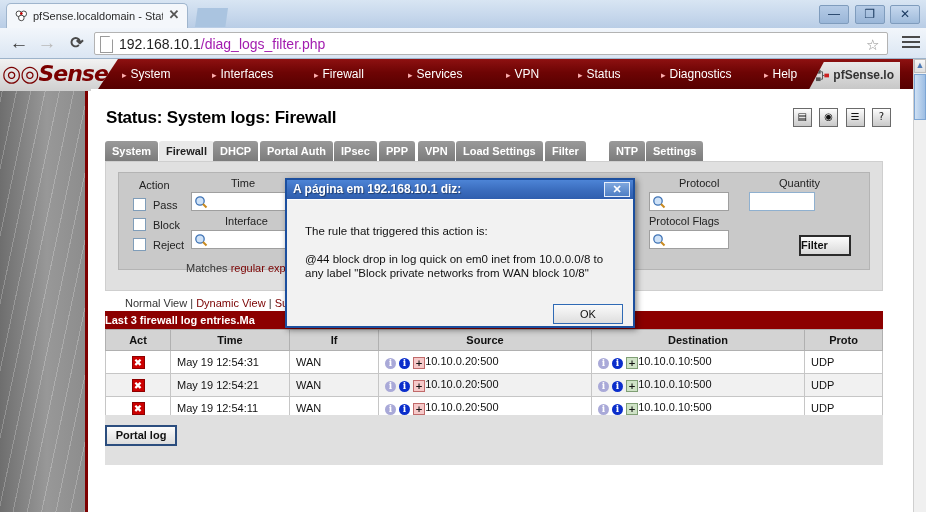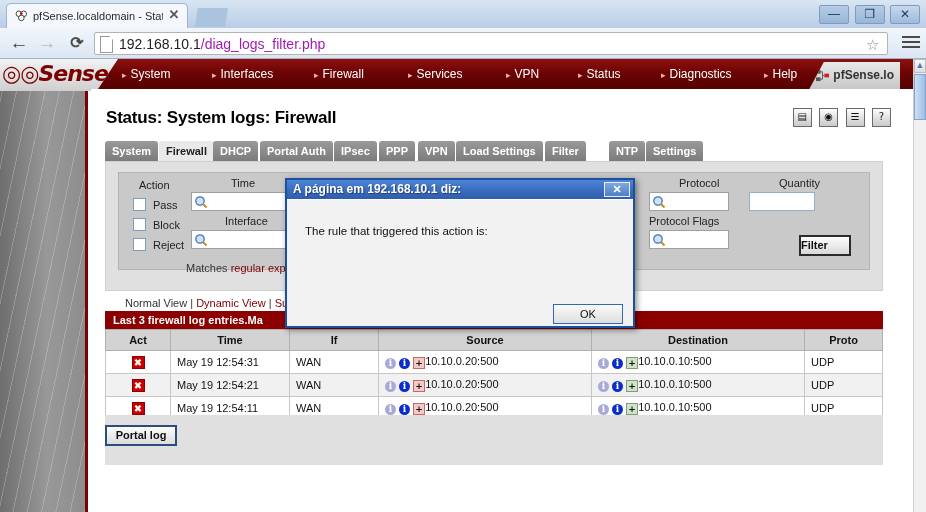--- a/index.html
+++ b/index.html
@@ -131,21 +131,21 @@
     box-sizing:border-box;font-size:11px;font-weight:bold;text-align:left;
     line-height:17px;color:#111;}
   .matches{position:absolute;left:67px;top:89px;font-size:11px;color:#333;}
   .matches b{color:#7a0000;font-weight:normal;}
 
   
   .viewlinks{position:absolute;left:14px;top:208px;font-size:11px;color:#333;margin-left:20px;}
   .viewlinks a{color:#7a0000;text-decoration:none;}
   .banner{position:absolute;left:14px;top:222px;width:778px;height:18px;
     background:#8c0000;color:#fff;font-size:11px;font-weight:bold;
-    line-height:18px;padding-left:8px;box-sizing:border-box;overflow:hidden;
+    line-height:18px;box-sizing:border-box;overflow:hidden;
     white-space:nowrap;}
 
   
   .logtable{position:absolute;left:14px;top:240px;width:778px;
     border-collapse:collapse;font-size:11px;}
   .logtable th{background:#d3d3d3;border:1px solid #b0b0b0;text-align:center;
     padding:4px 6px;font-weight:bold;color:#111;font-size:11px;}
   .logtable td{background:#fff;border:1px solid #c6c6c6;padding:3px 6px;
     color:#111;height:16px;}
   .logtable tr.alt td{background:#f1f1f1;}
@@ -409,18 +409,19 @@
 
     </div>
 
     <div class="dlg">
       <div class="dlg-tb">
         <span class="dlg-title">A página em 192.168.10.1 diz:</span>
         <span class="dlg-x">✕</span>
       </div>
       <div class="dlg-body">
         <div class="dlg-line dlg-l1">The rule that triggered this action is:</div>
+        <div class="dlg-line dlg-l2">@44 block drop in log quick on em0 inet from 10.0.0.0/8 to any label "Block private networks from WAN block 10/8"</div>
         <div class="dlg-ok">OK</div>
       </div>
     </div>
 
   </div>
 </div>
 
 </body></html>

